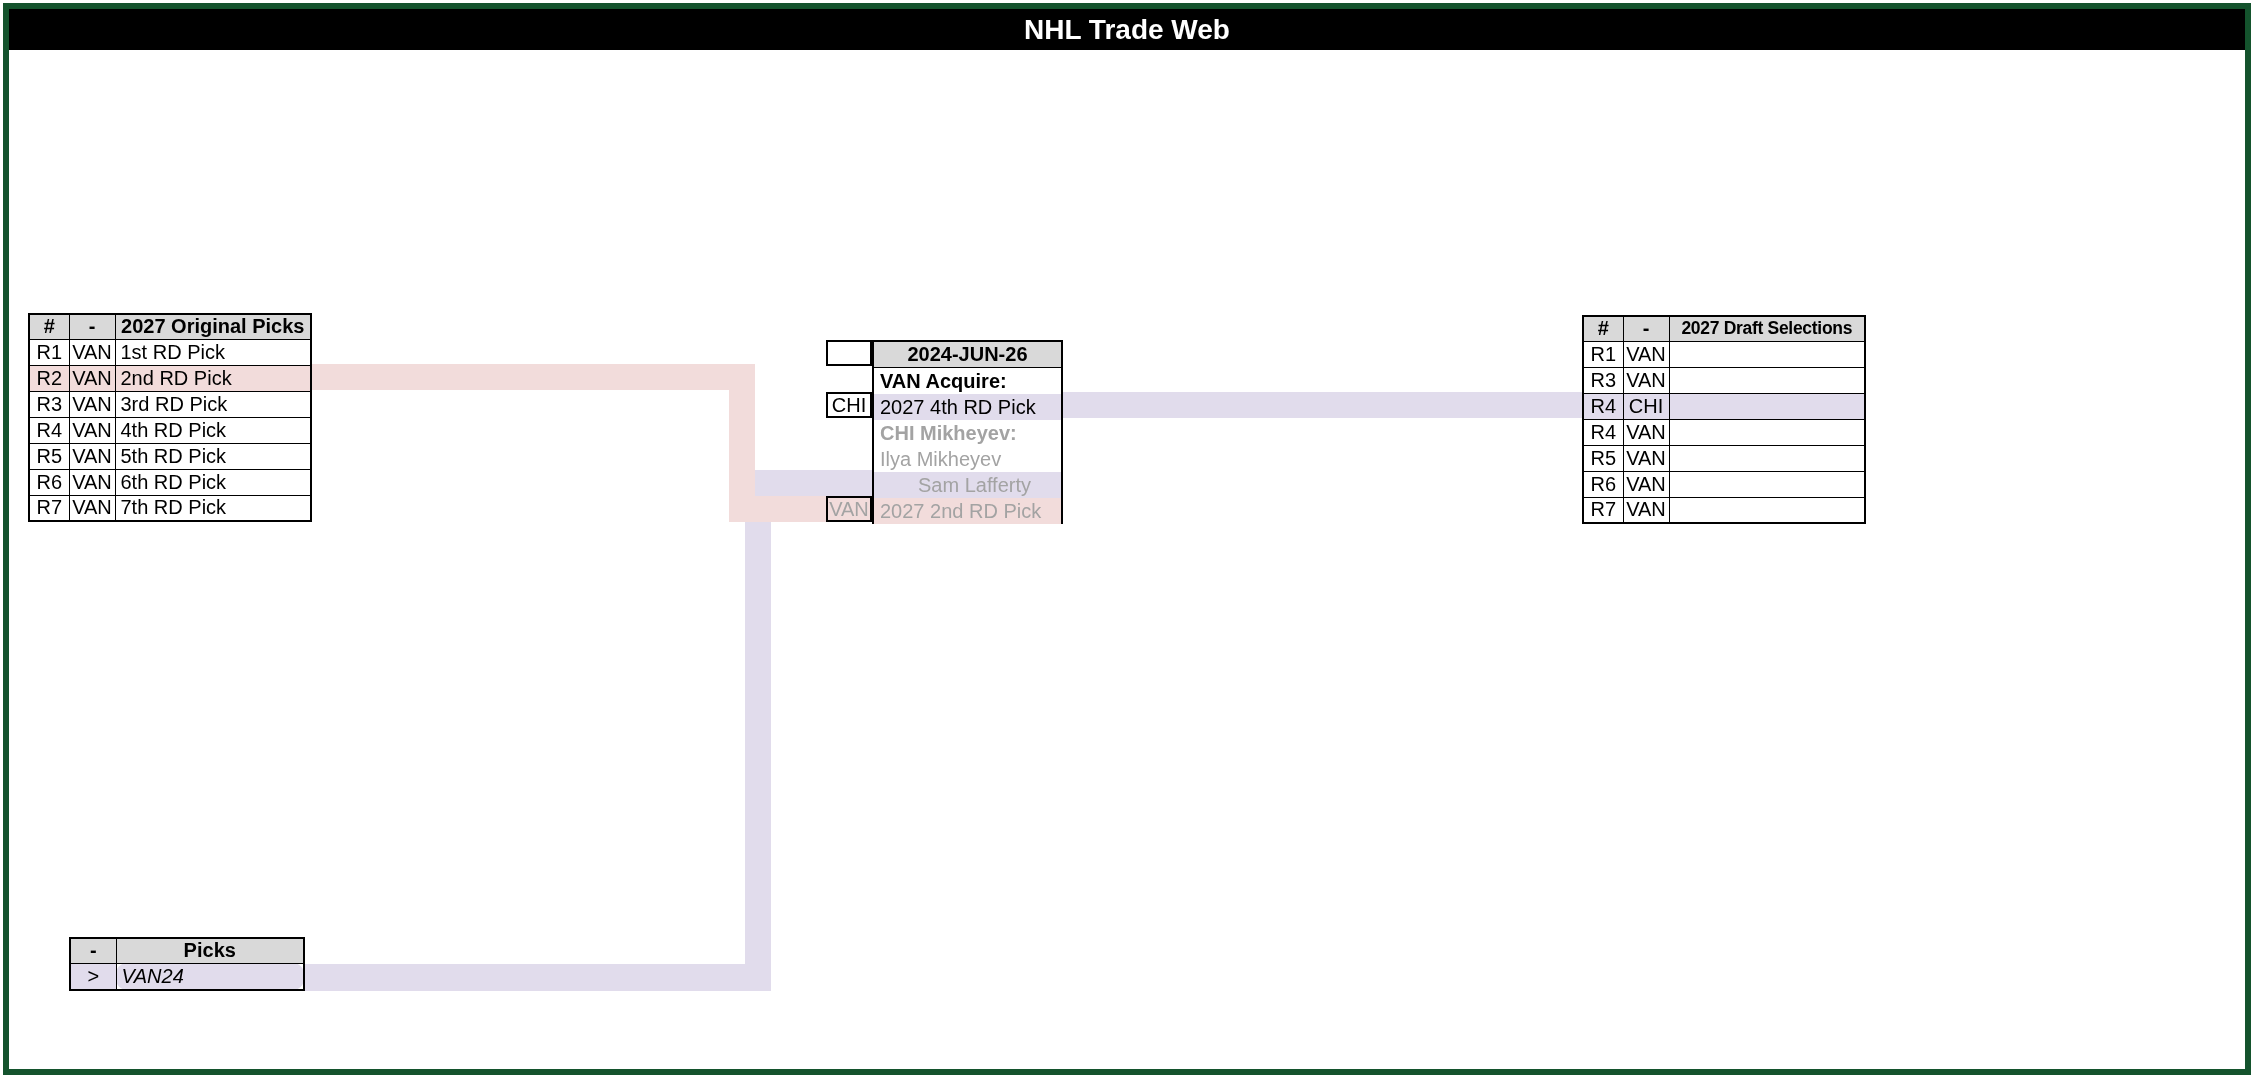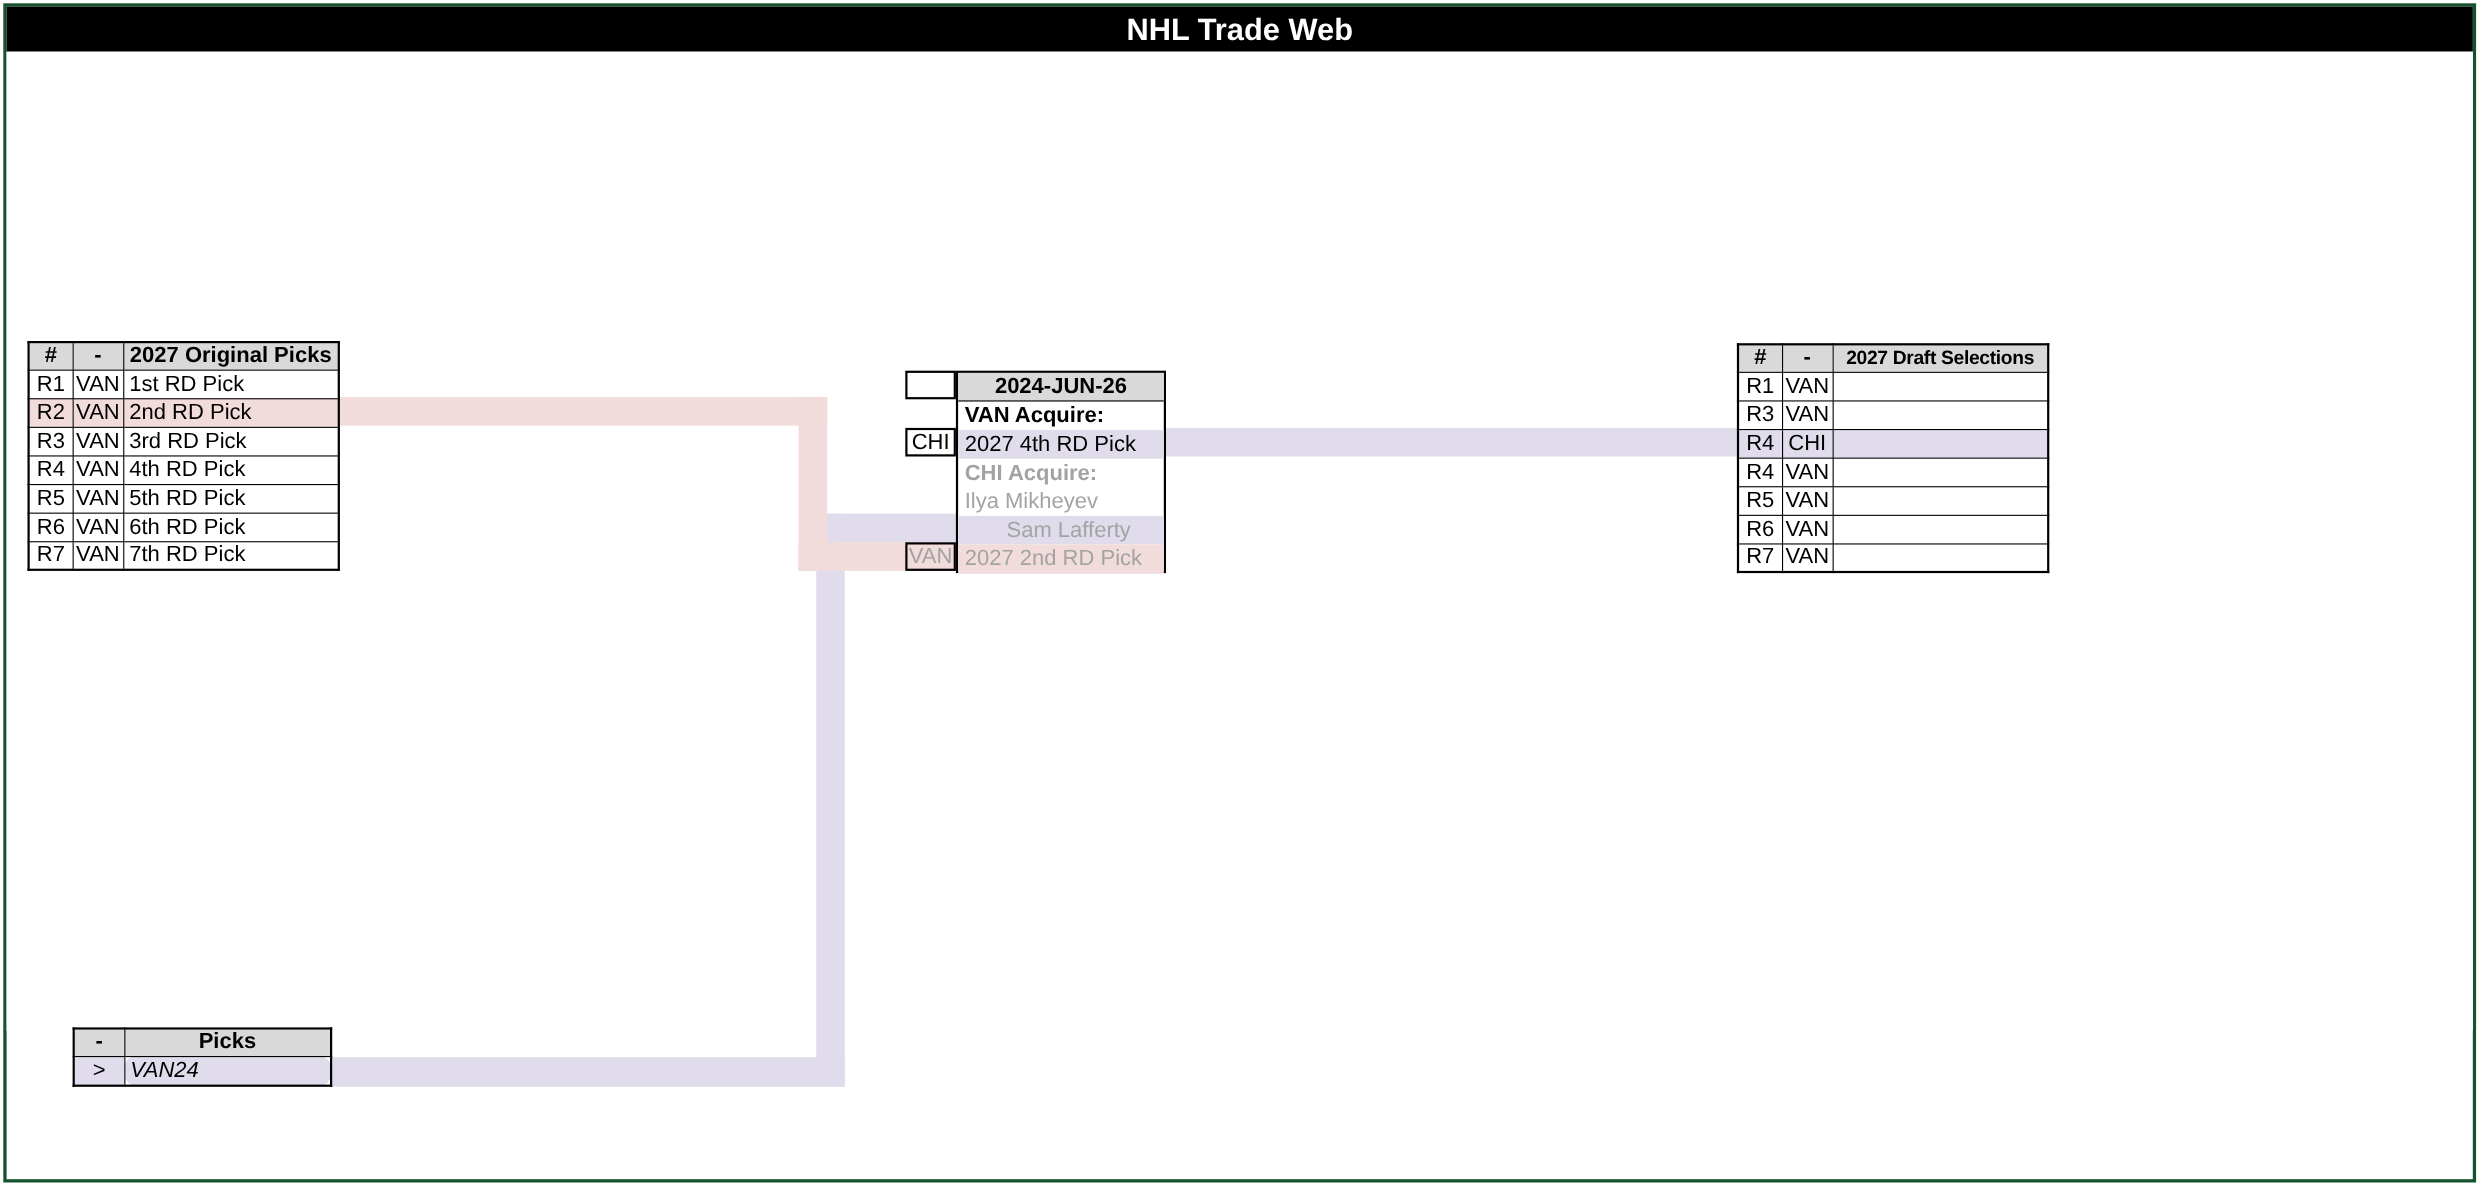--- a/index.html
+++ b/index.html
@@ -1,17 +1,17 @@
 <!DOCTYPE html>
 <html style="--accent-pink: #f2dcdb; --accent-lavender: #e1dcec; --header-fill: #d9d9d9; --bar-gray: #808080; --muted-text: #a3a3a3; --title-bg: #000000;"><head>
 <meta charset="utf-8">
 <style>
   html,body{margin:0;padding:0;background:#ffffff;}
   body{width:2258px;height:1080px;position:relative;font-family:"Liberation Sans",sans-serif;-webkit-font-smoothing:antialiased;}
-  .frame{position:absolute;left:3px;top:3px;width:2248px;height:1072px;border:3px solid #14532d;box-sizing:border-box;background:#fff;}
+  .frame{position:absolute;left:3px;top:3px;width:2248px;height:1072px;border:6px solid #14532d;box-sizing:border-box;background:#fff;}
   .title-bar{height:41px;background:var(--title-bg,#000);color:#fff;display:flex;align-items:center;justify-content:center;font-size:28px;font-weight:bold;}
   .subtitle-bar{height:31px;background:var(--bar-gray,#808080);border-bottom:2px solid #000;color:#fff;display:flex;align-items:center;justify-content:center;font-size:21px;font-weight:bold;}
   .content{position:relative;width:100%;height:890px;background:#fff;}
   .footer-bar{position:absolute;left:0;right:0;bottom:0;height:31px;background:var(--bar-gray,#808080);border-top:2px solid #000;color:#fff;font-size:21px;font-weight:bold;display:flex;align-items:center;justify-content:center;}
   .footer-date{position:absolute;right:50px;top:0;height:100%;display:flex;align-items:center;}
 
   
   .band{position:absolute;}
   .pink{background:var(--accent-pink,#f2dcdb);}
   .lavender{background:var(--accent-lavender,#e1dcec);}
@@ -116,21 +116,21 @@
         <div class="mrow hrow" style="top:0;">
             <span>2024-JUN-26</span>
           </div>
         <div class="mrow bold" style="top:26px;">
             <span>VAN Acquire:</span>
           </div>
         <div class="mrow lavender" style="top:52px;">
             <span>2027 4th RD Pick</span>
           </div>
         <div class="mrow bold muted" style="top:78px;">
-            <span>CHI Acquire:</span>
+            <span>CHI Mikheyev:</span>
           </div>
         <div class="mrow muted" style="top:104px;">
             <span>Ilya Mikheyev</span>
           </div>
         <div class="mrow muted lavender" style="top:130px;padding-left:44px;">
             <span>Sam Lafferty</span>
           </div>
         <div class="mrow muted pink" style="top:156px;">
             <span>2027 2nd RD Pick</span>
           </div>

